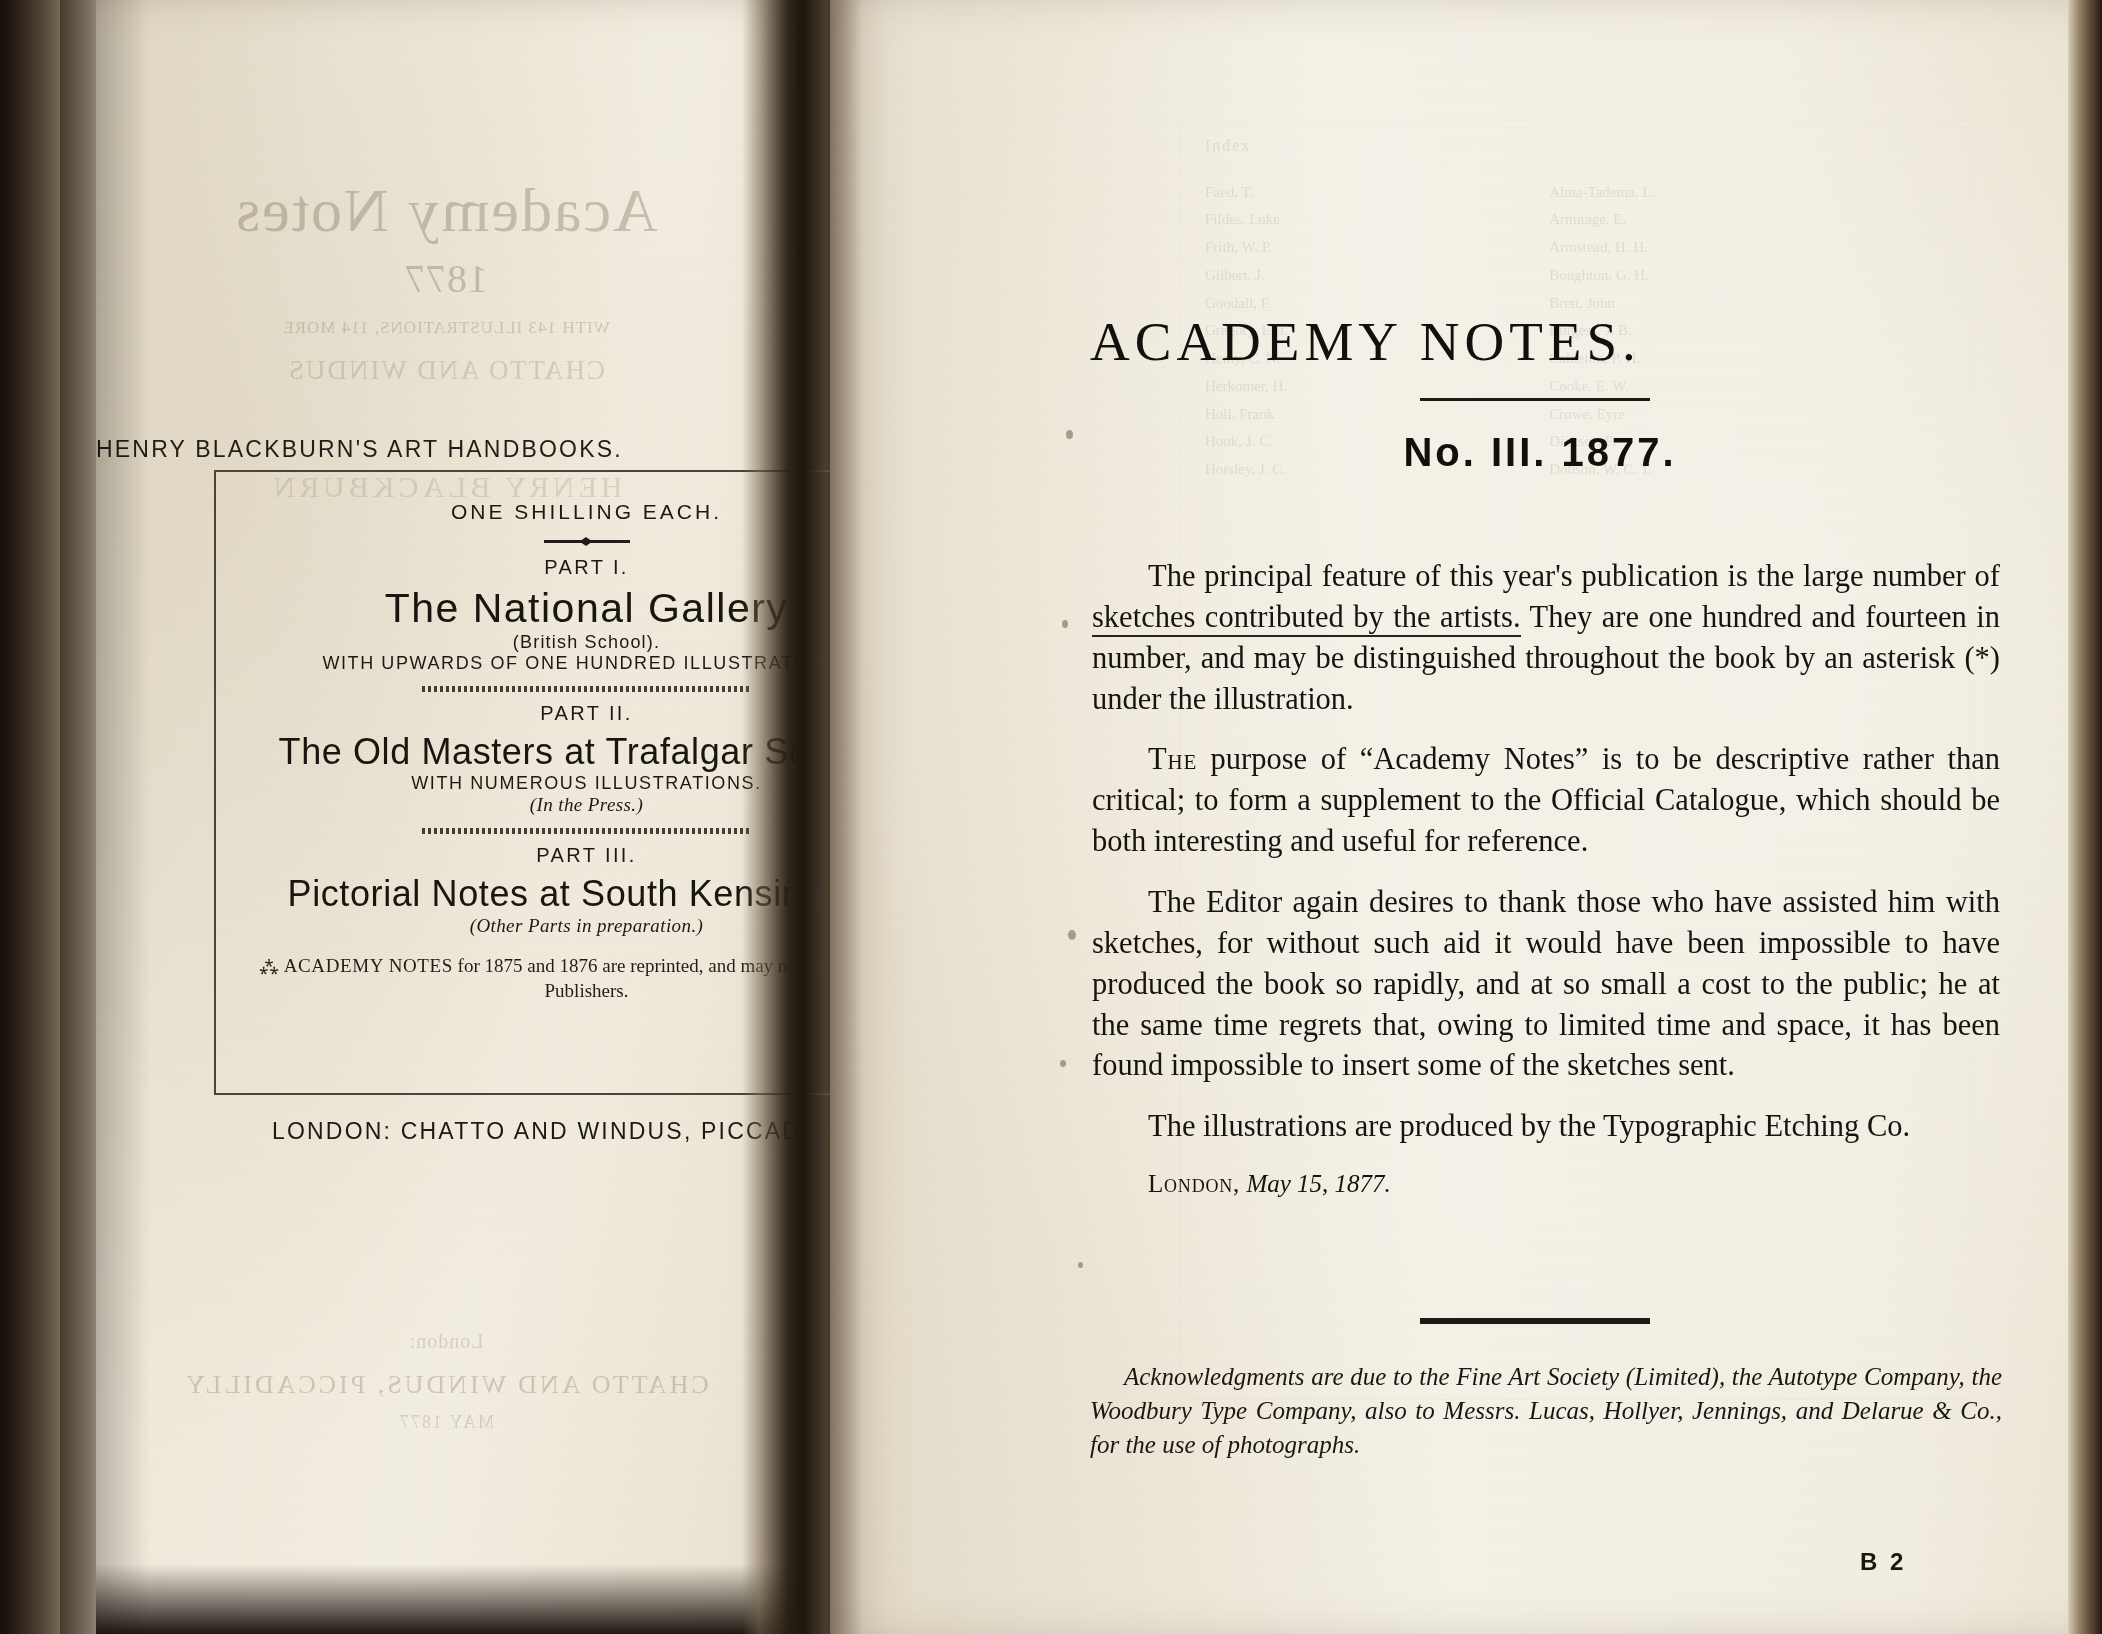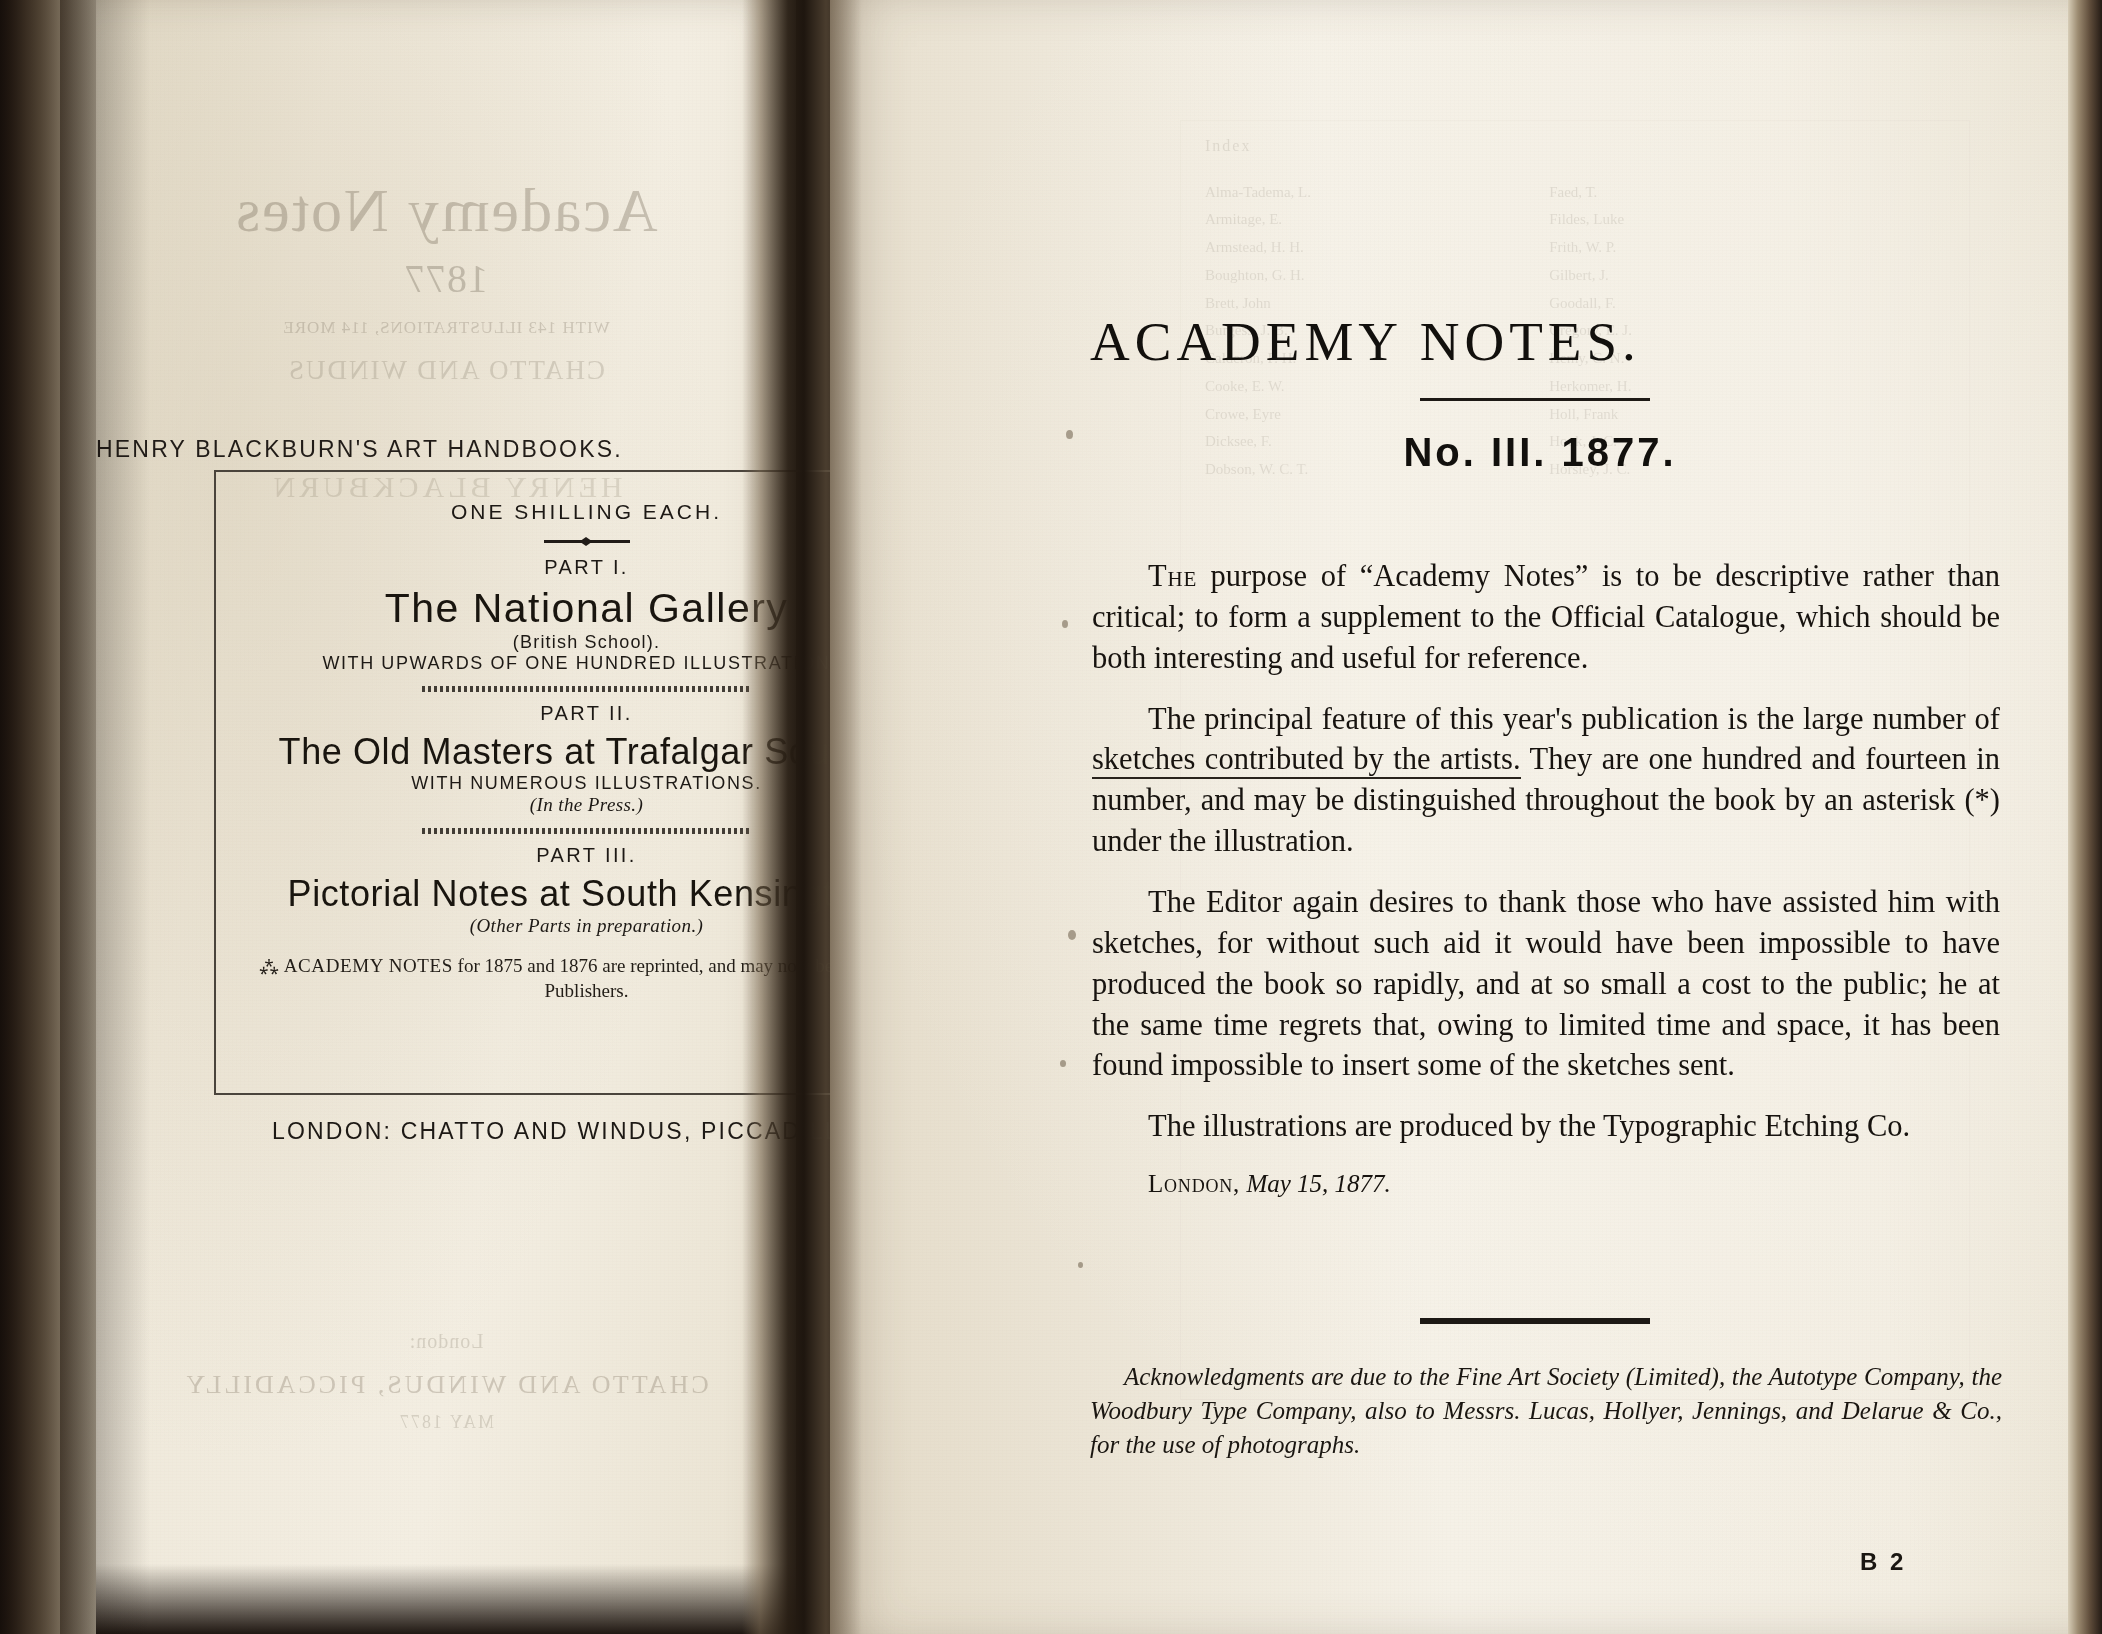--- a/index.html
+++ b/index.html
@@ -472,55 +472,55 @@
   </div>
 
   <div class="publisher-line">LONDON: CHATTO AND WINDUS, PICCADILLY, W.</div>
 
   <div class="page page-right">
     <div class="grain"></div>
   </div>
 
   <div class="ghost-index">
     <div class="ghead">Index</div>
+    <div class="gcol">
+      <div class="ghost-row">Faed, T.</div>
+      <div class="ghost-row">Fildes, Luke</div>
+      <div class="ghost-row">Frith, W. P.</div>
+      <div class="ghost-row">Gilbert, J.</div>
+      <div class="ghost-row">Goodall, F.</div>
+      <div class="ghost-row">Gregory, E. J.</div>
+      <div class="ghost-row">Hemy, C. N.</div>
+      <div class="ghost-row">Herkomer, H.</div>
+      <div class="ghost-row">Holl, Frank</div>
+      <div class="ghost-row">Hook, J. C.</div>
+      <div class="ghost-row">Horsley, J. C.</div>
+    </div>
     <div class="gcol">
       <div class="ghost-row">Alma-Tadema, L.</div>
       <div class="ghost-row">Armitage, E.</div>
       <div class="ghost-row">Armstead, H. H.</div>
       <div class="ghost-row">Boughton, G. H.</div>
       <div class="ghost-row">Brett, John</div>
       <div class="ghost-row">Burgess, J. B.</div>
       <div class="ghost-row">Calderon, P. H.</div>
       <div class="ghost-row">Cooke, E. W.</div>
       <div class="ghost-row">Crowe, Eyre</div>
       <div class="ghost-row">Dicksee, F.</div>
       <div class="ghost-row">Dobson, W. C. T.</div>
     </div>
-    <div class="gcol">
-      <div class="ghost-row">Faed, T.</div>
-      <div class="ghost-row">Fildes, Luke</div>
-      <div class="ghost-row">Frith, W. P.</div>
-      <div class="ghost-row">Gilbert, J.</div>
-      <div class="ghost-row">Goodall, F.</div>
-      <div class="ghost-row">Gregory, E. J.</div>
-      <div class="ghost-row">Hemy, C. N.</div>
-      <div class="ghost-row">Herkomer, H.</div>
-      <div class="ghost-row">Holl, Frank</div>
-      <div class="ghost-row">Hook, J. C.</div>
-      <div class="ghost-row">Horsley, J. C.</div>
-    </div>
   </div>
 
   <div class="rp title-main">ACADEMY NOTES.</div>
   <div class="rule-short"></div>
   <div class="rp title-no">No. III.  1877.</div>
 
   <div class="body-col">
+    <p>The principal feature of this year's publication is the large number of <span class="underlined">sketches contributed by the artists.</span> They are one hundred and fourteen in number, and may be distinguished throughout the book by an asterisk (*) under the illustration.</p>
     <p><span class="sc">The</span><span> purpose of “Academy Notes” is to be descriptive rather than critical; to form a supplement to the Official Catalogue, which should be both interesting and useful for reference.</span></p>
-    <p>The principal feature of this year's publication is the large number of <span class="underlined">sketches contributed by the artists.</span> They are one hundred and fourteen in number, and may be distinguished throughout the book by an asterisk (*) under the illustration.</p>
     <p>The Editor again desires to thank those who have assisted him with sketches, for without such aid it would have been impossible to have produced the book so rapidly, and at so small a cost to the public; he at the same time regrets that, owing to limited time and space, it has been found impossible to insert some of the sketches sent.</p>
     <p>The illustrations are produced by the Typographic Etching Co.</p>
     <p class="dateline"><span class="sc">London,</span> <em>May 15, 1877.</em></p>
   </div>
 
   <div class="rule-thick"></div>
 
   <div class="ack">Acknowledgments are due to the Fine Art Society (Limited), the Autotype Company, the Woodbury Type Company, also to Messrs. Lucas, Hollyer, Jennings, and Delarue &amp; Co., for the use of photographs.</div>
 
   <div class="signature">B 2</div>

